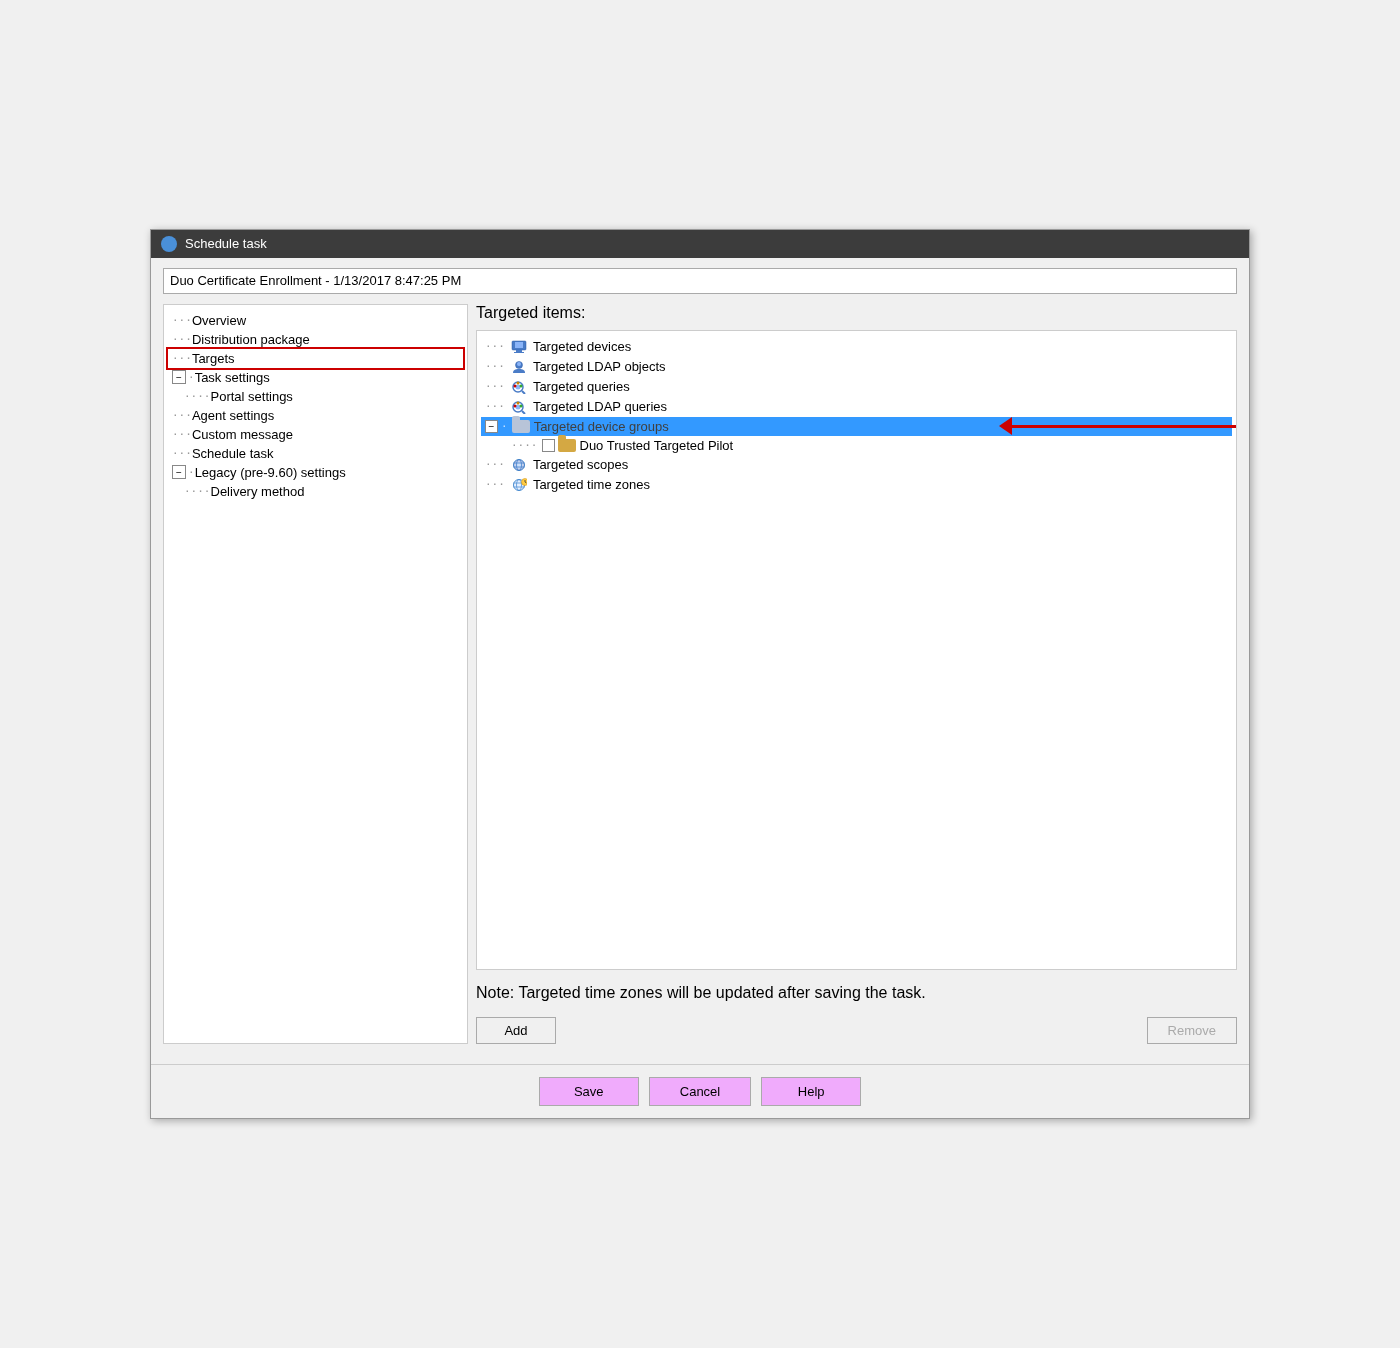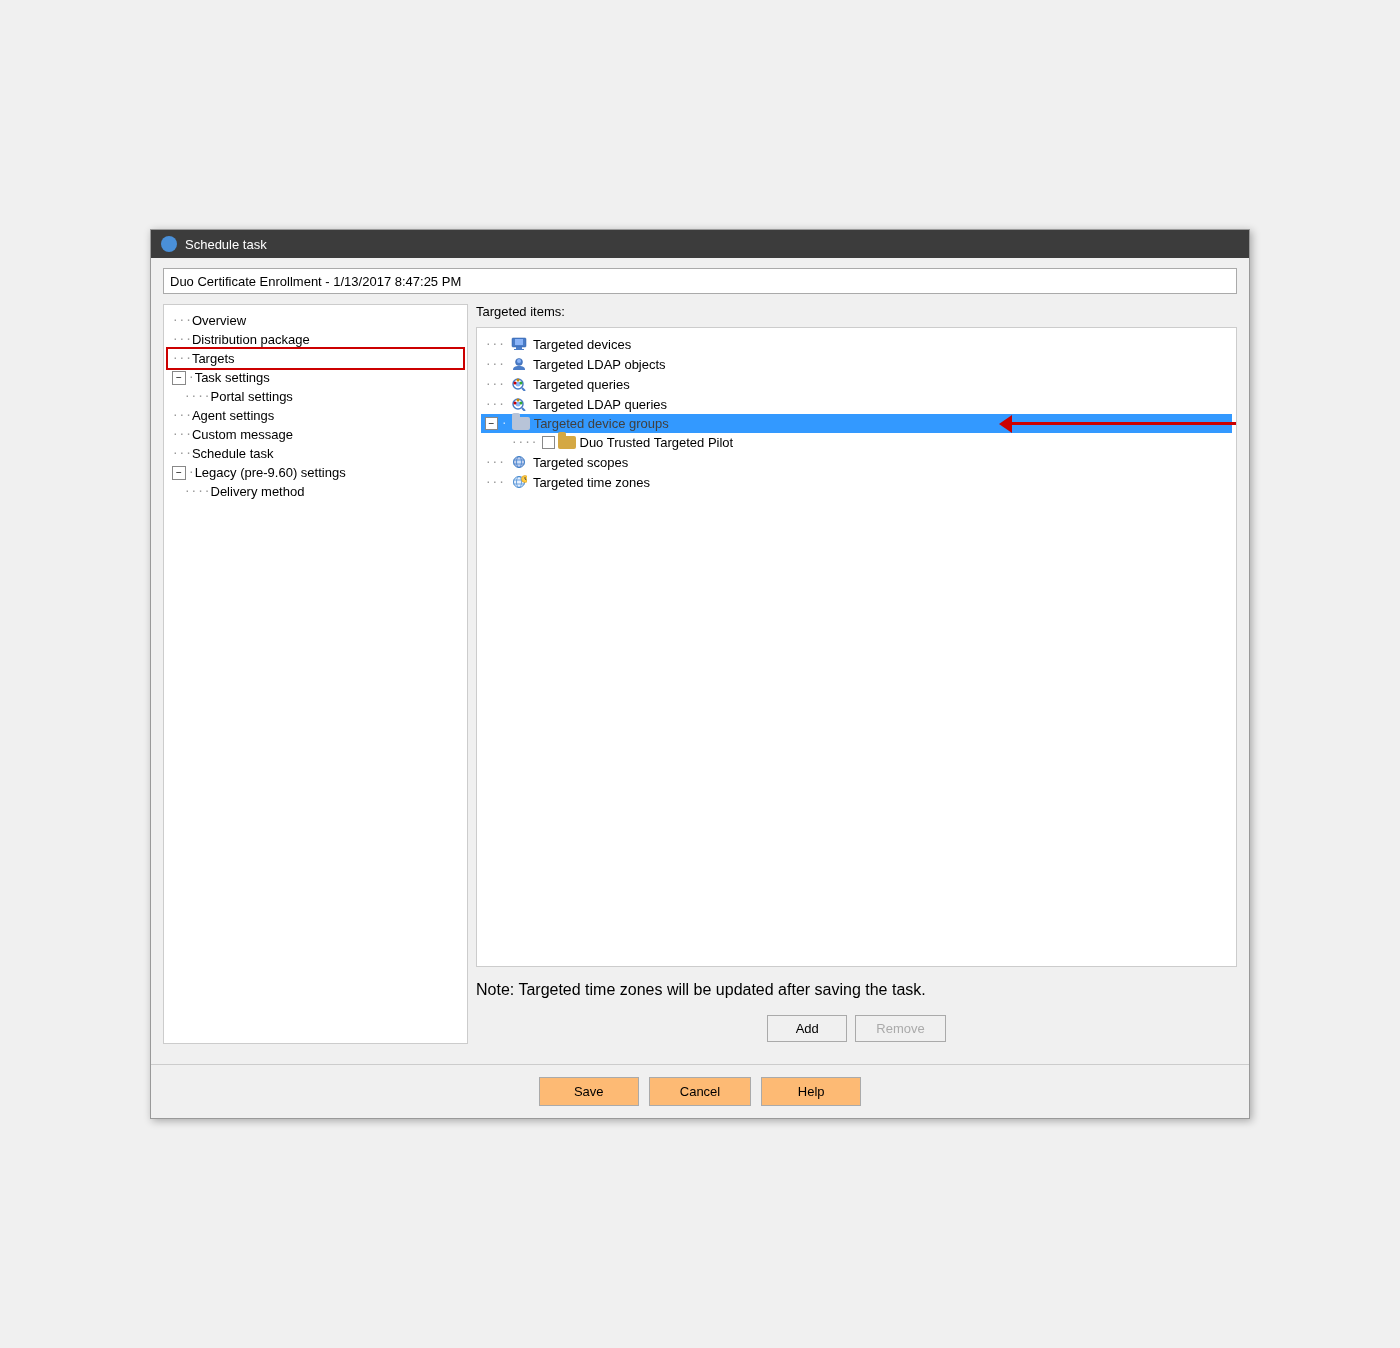--- a/index.html
+++ b/index.html
@@ -94,21 +94,21 @@
       background: white;
       flex-shrink: 0;
     }
     .indent1 { margin-left: 12px; }
     .right-panel {
       flex: 1;
       display: flex;
       flex-direction: column;
     }
     .targeted-label {
-      font-size: 13px;
+      font-size: 16px;
       margin-bottom: 8px;
       color: #000;
     }
     .targeted-tree {
       flex: 1;
       background: white;
       border: 1px solid #ccc;
       padding: 6px 4px;
       min-height: 640px;
       overflow-y: auto;
@@ -150,21 +150,21 @@
       flex-shrink: 0;
     }
     .notes-section {
       padding: 10px 0 6px 0;
       font-size: 16px;
       color: #000;
       line-height: 1.6;
     }
     .add-remove-row {
       display: flex;
-      justify-content: center;
+      justify-content: space-between;
       gap: 8px;
       margin-top: 6px;
     }
     .btn {
       padding: 5px 20px;
       border: 1px solid #aaa;
       background: #f0f0f0;
       font-size: 13px;
       cursor: pointer;
       min-width: 80px;
@@ -179,21 +179,21 @@
       justify-content: center;
       gap: 10px;
       padding: 12px 10px;
       border-top: 1px solid #ccc;
       margin-top: 10px;
       background: #f0f0f0;
     }
     .btn-bottom {
       padding: 6px 30px;
       border: 1px solid #aaa;
-      background: #fdba74;
+      background: #f0abfc;
       font-size: 13px;
       cursor: pointer;
       min-width: 100px;
       text-align: center;
     }
 
     
     .dot-line { color: #999; font-family: monospace; font-size: 11px; }
 
     .targets-wrapper {

